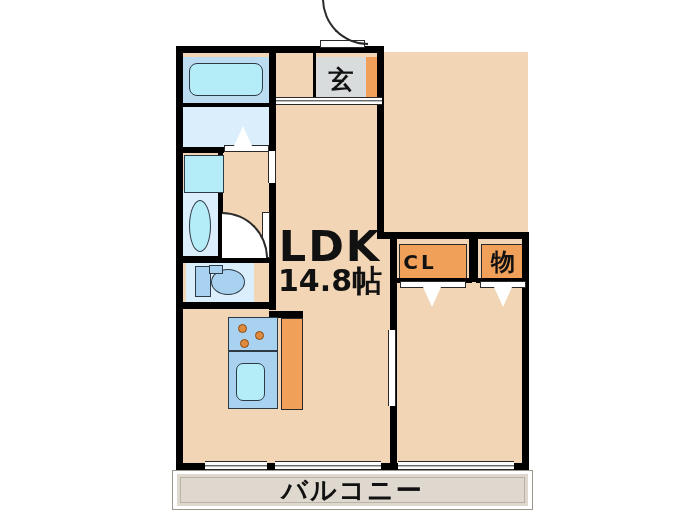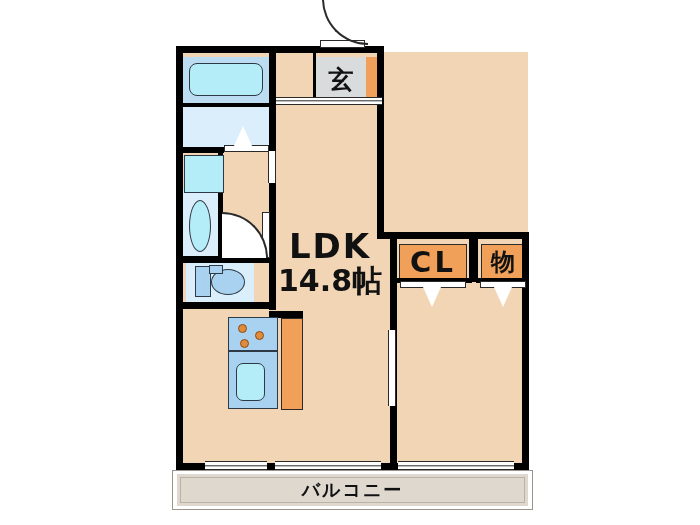--- a/index.html
+++ b/index.html
@@ -173,24 +173,24 @@
   <div class="abs win" style="left:398px; top:461px; width:116px; height:9px;">
     <span class="mull"></span>
   </div>
 
   <div class="abs balcony-frame" style="left:172px; top:470px; width:361px; height:40px;"></div>
   <div class="abs balcony" style="left:177px; top:474px; width:351px; height:32px;"></div>
   <div class="abs balcony-inner" style="left:180px; top:477px; width:345px; height:26px;"></div>
 
   <div class="abs label roomlabel" style="left:316px; top:58px; width:50px; height:42px; font-size:25px;">玄</div>
 
-  <div class="abs label roomlabel" style="left:268px; top:228px; width:124px; height:36px; font-size:34px; letter-spacing:2px;">LDK</div>
+  <div class="abs label roomlabel" style="left:268px; top:228px; width:124px; height:36px; font-size:43px; letter-spacing:2px;">LDK</div>
 
   <div class="abs label roomlabel" style="left:268px; top:265px; width:124px; height:32px; font-size:30px;">14.8帖</div>
 
-  <div class="abs label roomlabel" style="left:399px; top:245px; width:68px; height:34px; font-size:29px; letter-spacing:3px;">CL</div>
+  <div class="abs label roomlabel" style="left:386px; top:245px; width:68px; height:34px; font-size:20px; letter-spacing:3px;">CL</div>
 
   <div class="abs label roomlabel" style="left:481px; top:245px; width:44px; height:34px; font-size:24px;">物</div>
 
 
-  <div class="abs label roomlabel" style="left:177px; top:474px; width:351px; height:32px; font-size:18px; letter-spacing:2px;">バルコニー</div>
+  <div class="abs label roomlabel" style="left:177px; top:474px; width:351px; height:32px; font-size:26px; letter-spacing:2px;">バルコニー</div>
 
 </div>
 
 </body></html>

